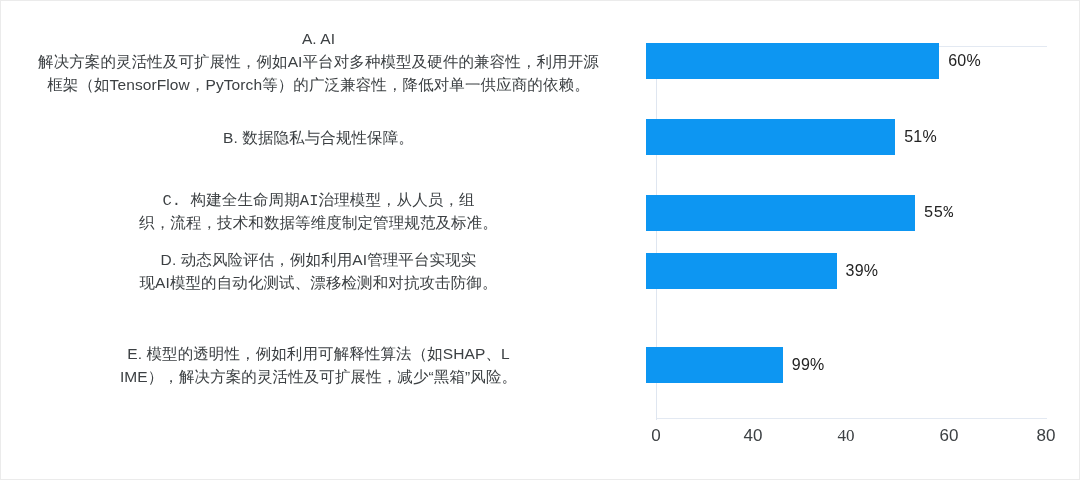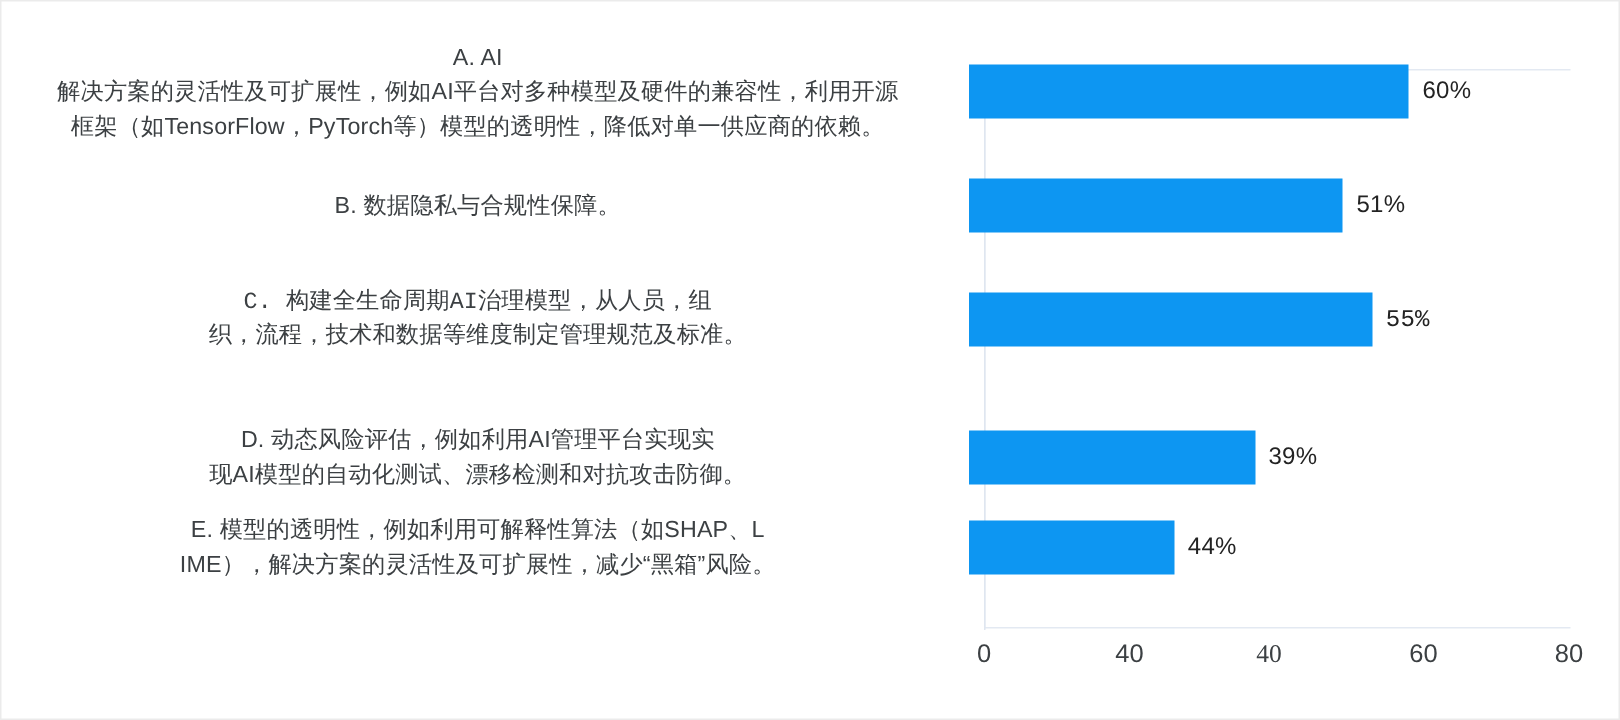--- a/index.html
+++ b/index.html
@@ -103,21 +103,21 @@
 <body>
 
 <div id="chart-canvas">
 
   <div id="plot-area"></div>
   <div id="value-axis-line"></div>
 
   <div class="cat-row" style="top:22px;">
     <div class="cat-label">A. AI
 解决方案的灵活性及可扩展性，例如AI平台对多种模型及硬件的兼容性，利用开源
-框架（如TensorFlow，PyTorch等）模型的透明性，降低对单一供应商的依赖。</div>
+框架（如TensorFlow，PyTorch等）的广泛兼容性，降低对单一供应商的依赖。</div>
     <div class="bar-zone">
       <div class="bar" style="width: 293.25px;"></div>
       <div class="bar-value">60%</div>
     </div>
   </div>
 
   <div class="cat-row" style="top:98px;justify-content:flex-end;">
     <div class="cat-label">B. 数据隐私与合规性保障。</div>
     <div class="bar-zone">
       <div class="bar" style="width: 249.262px;"></div>
@@ -127,35 +127,35 @@
 
   <div class="cat-row" style="top:174px;font-family:Liberation Mono, monospace;">
     <div class="cat-label">C. 构建全生命周期AI治理模型，从人员，组
 织，流程，技术和数据等维度制定管理规范及标准。</div>
     <div class="bar-zone">
       <div class="bar" style="width: 268.812px;"></div>
       <div class="bar-value">55%</div>
     </div>
   </div>
 
-  <div class="cat-row" style="top:266px;">
+  <div class="cat-row" style="top:232px;">
     <div class="cat-label">D. 动态风险评估，例如利用AI管理平台实现实
 现AI模型的自动化测试、漂移检测和对抗攻击防御。</div>
     <div class="bar-zone">
       <div class="bar" style="width: 190.612px;"></div>
       <div class="bar-value">39%</div>
     </div>
   </div>
 
   <div class="cat-row" style="top:326px;">
     <div class="cat-label">E. 模型的透明性，例如利用可解释性算法（如SHAP、L
 IME），解决方案的灵活性及可扩展性，减少“黑箱”风险。</div>
     <div class="bar-zone">
       <div class="bar" style="width: 136.85px;"></div>
-      <div class="bar-value">44%</div>
+      <div class="bar-value">99%</div>
     </div>
   </div>
 
   <div id="x-axis">
     <span class="x-tick-label" style="left:0px;">0</span>
     <span class="x-tick-label" style="left:97px;">40</span>
     <span class="x-tick-label" style="left:190px;font-family:Liberation Serif, serif;">40</span>
     <span class="x-tick-label" style="left:293px;">60</span>
     <span class="x-tick-label" style="left:390px;">80</span>
   </div>

